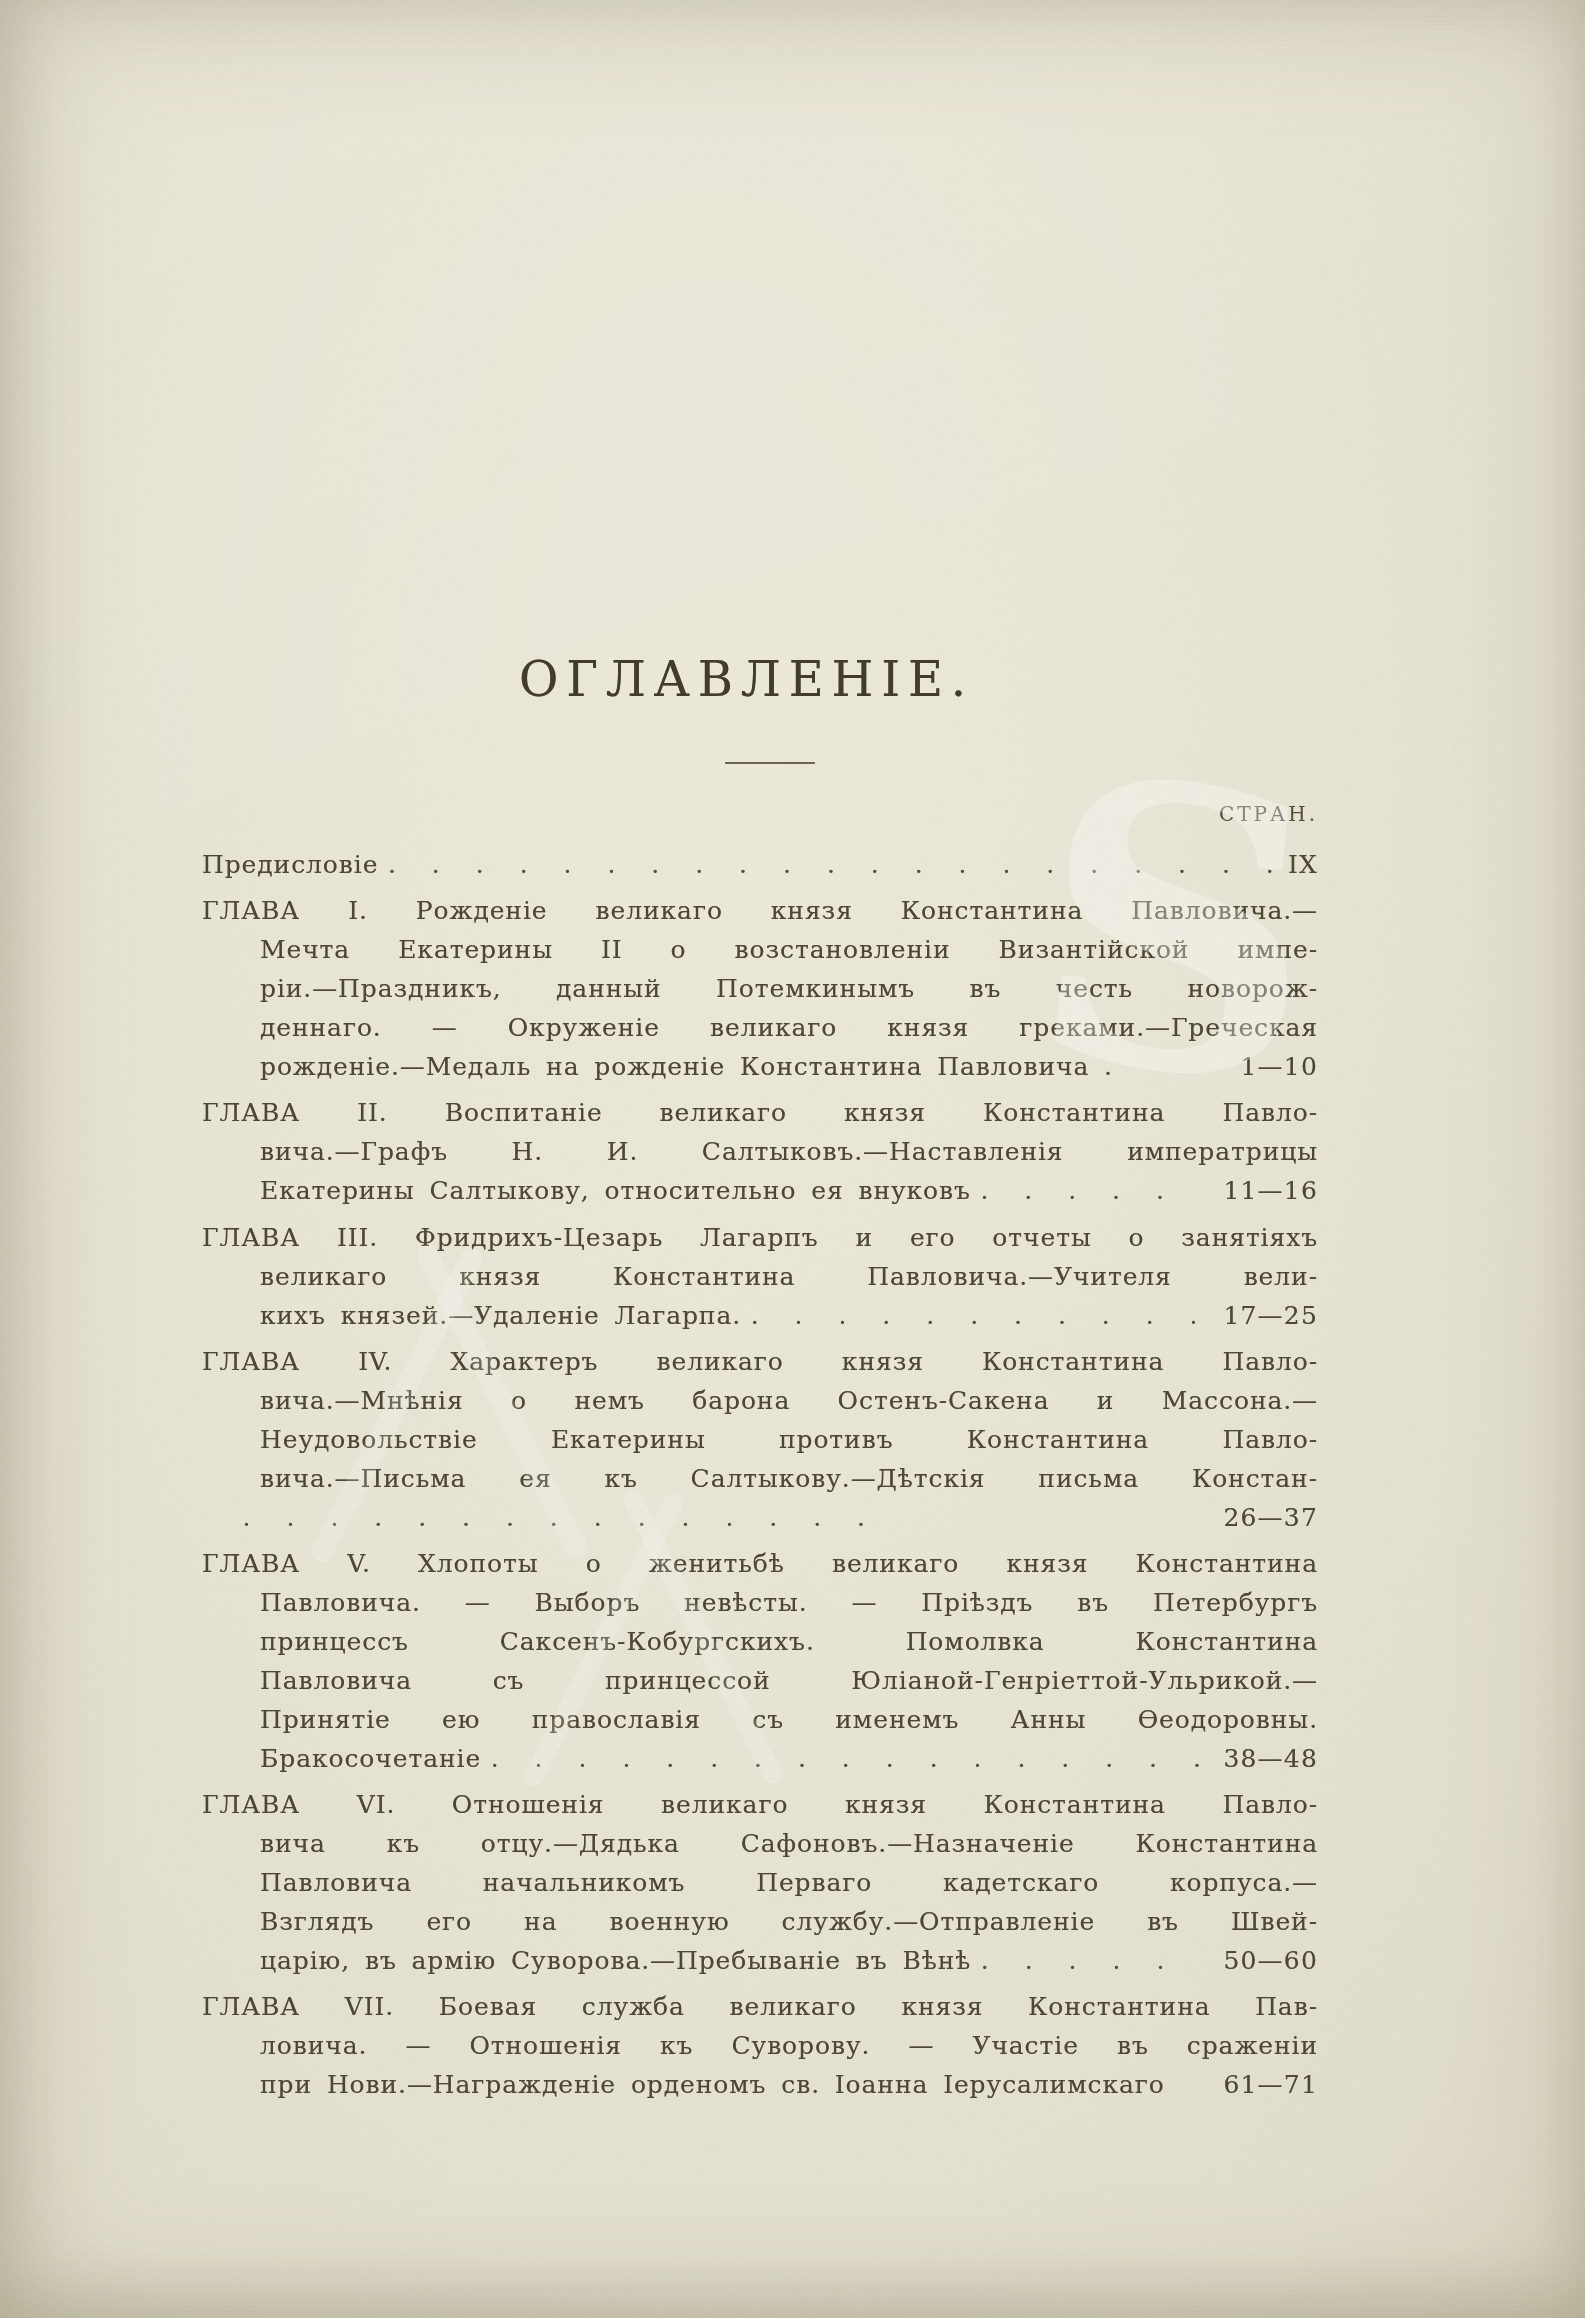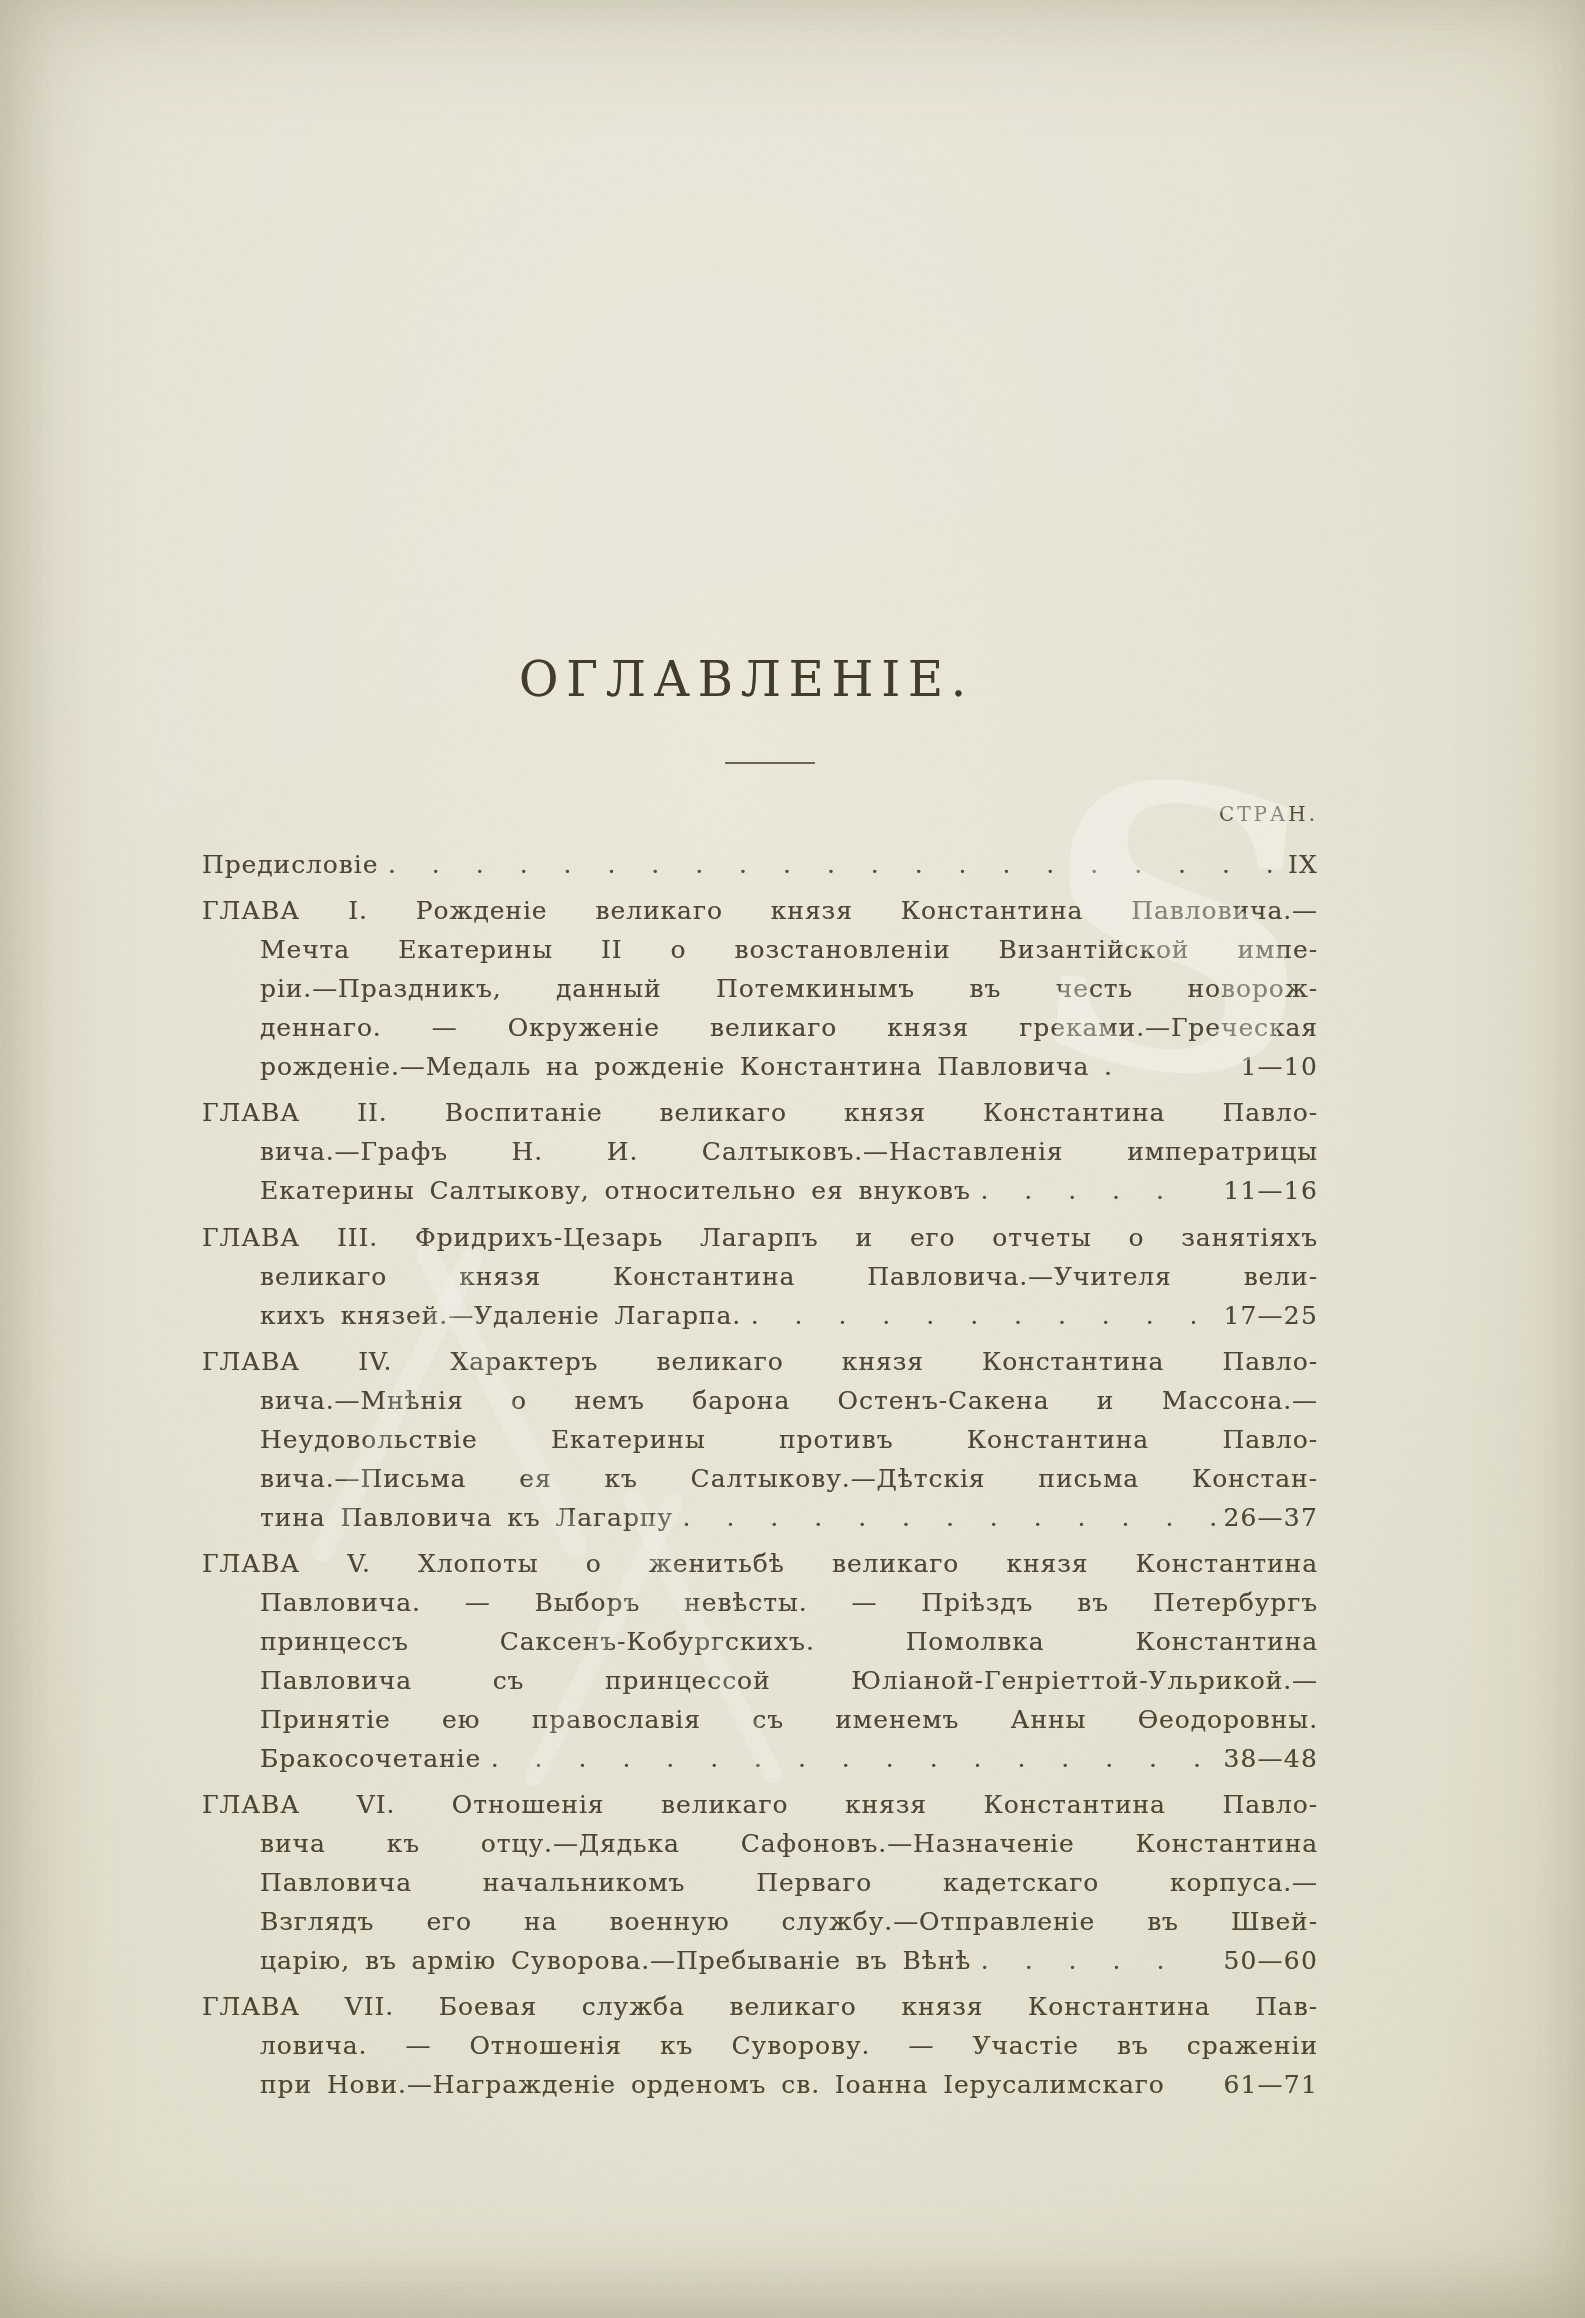--- a/index.html
+++ b/index.html
@@ -133,21 +133,20 @@
           <span class="leader">. . . . . . . .    . . . . .</span>
           <span class="pages">17—25</span>
         </div>
       </div>
       <div class="entry">
         <div class="line"><span class="txt">ГЛАВА IV. Характеръ великаго князя Константина Павло-</span></div>
         <div class="line indent"><span class="txt">вича.—Мнѣнія о немъ барона Остенъ-Сакена и Массона.—</span></div>
         <div class="line indent"><span class="txt">Неудовольствіе Екатерины противъ Константина Павло-</span></div>
         <div class="line indent"><span class="txt">вича.—Письма ея къ Салтыкову.—Дѣтскія письма Констан-</span></div>
         <div class="line indent final">
-          <span class="txt">тина Павловича къ Лагарпу</span>
           <span class="leader">. . . . . . . . . . . . . . .</span>
           <span class="pages">26—37</span>
         </div>
       </div>
       <div class="entry">
         <div class="line"><span class="txt">ГЛАВА V. Хлопоты о женитьбѣ великаго князя Константина</span></div>
         <div class="line indent"><span class="txt">Павловича. — Выборъ невѣсты. — Пріѣздъ въ Петербургъ</span></div>
         <div class="line indent"><span class="txt">принцессъ Саксенъ-Кобургскихъ. Помолвка Константина</span></div>
         <div class="line indent"><span class="txt">Павловича съ принцессой Юліаной-Генріеттой-Ульрикой.—</span></div>
         <div class="line indent"><span class="txt">Принятіе ею православія съ именемъ Анны Ѳеодоровны.</span></div>

